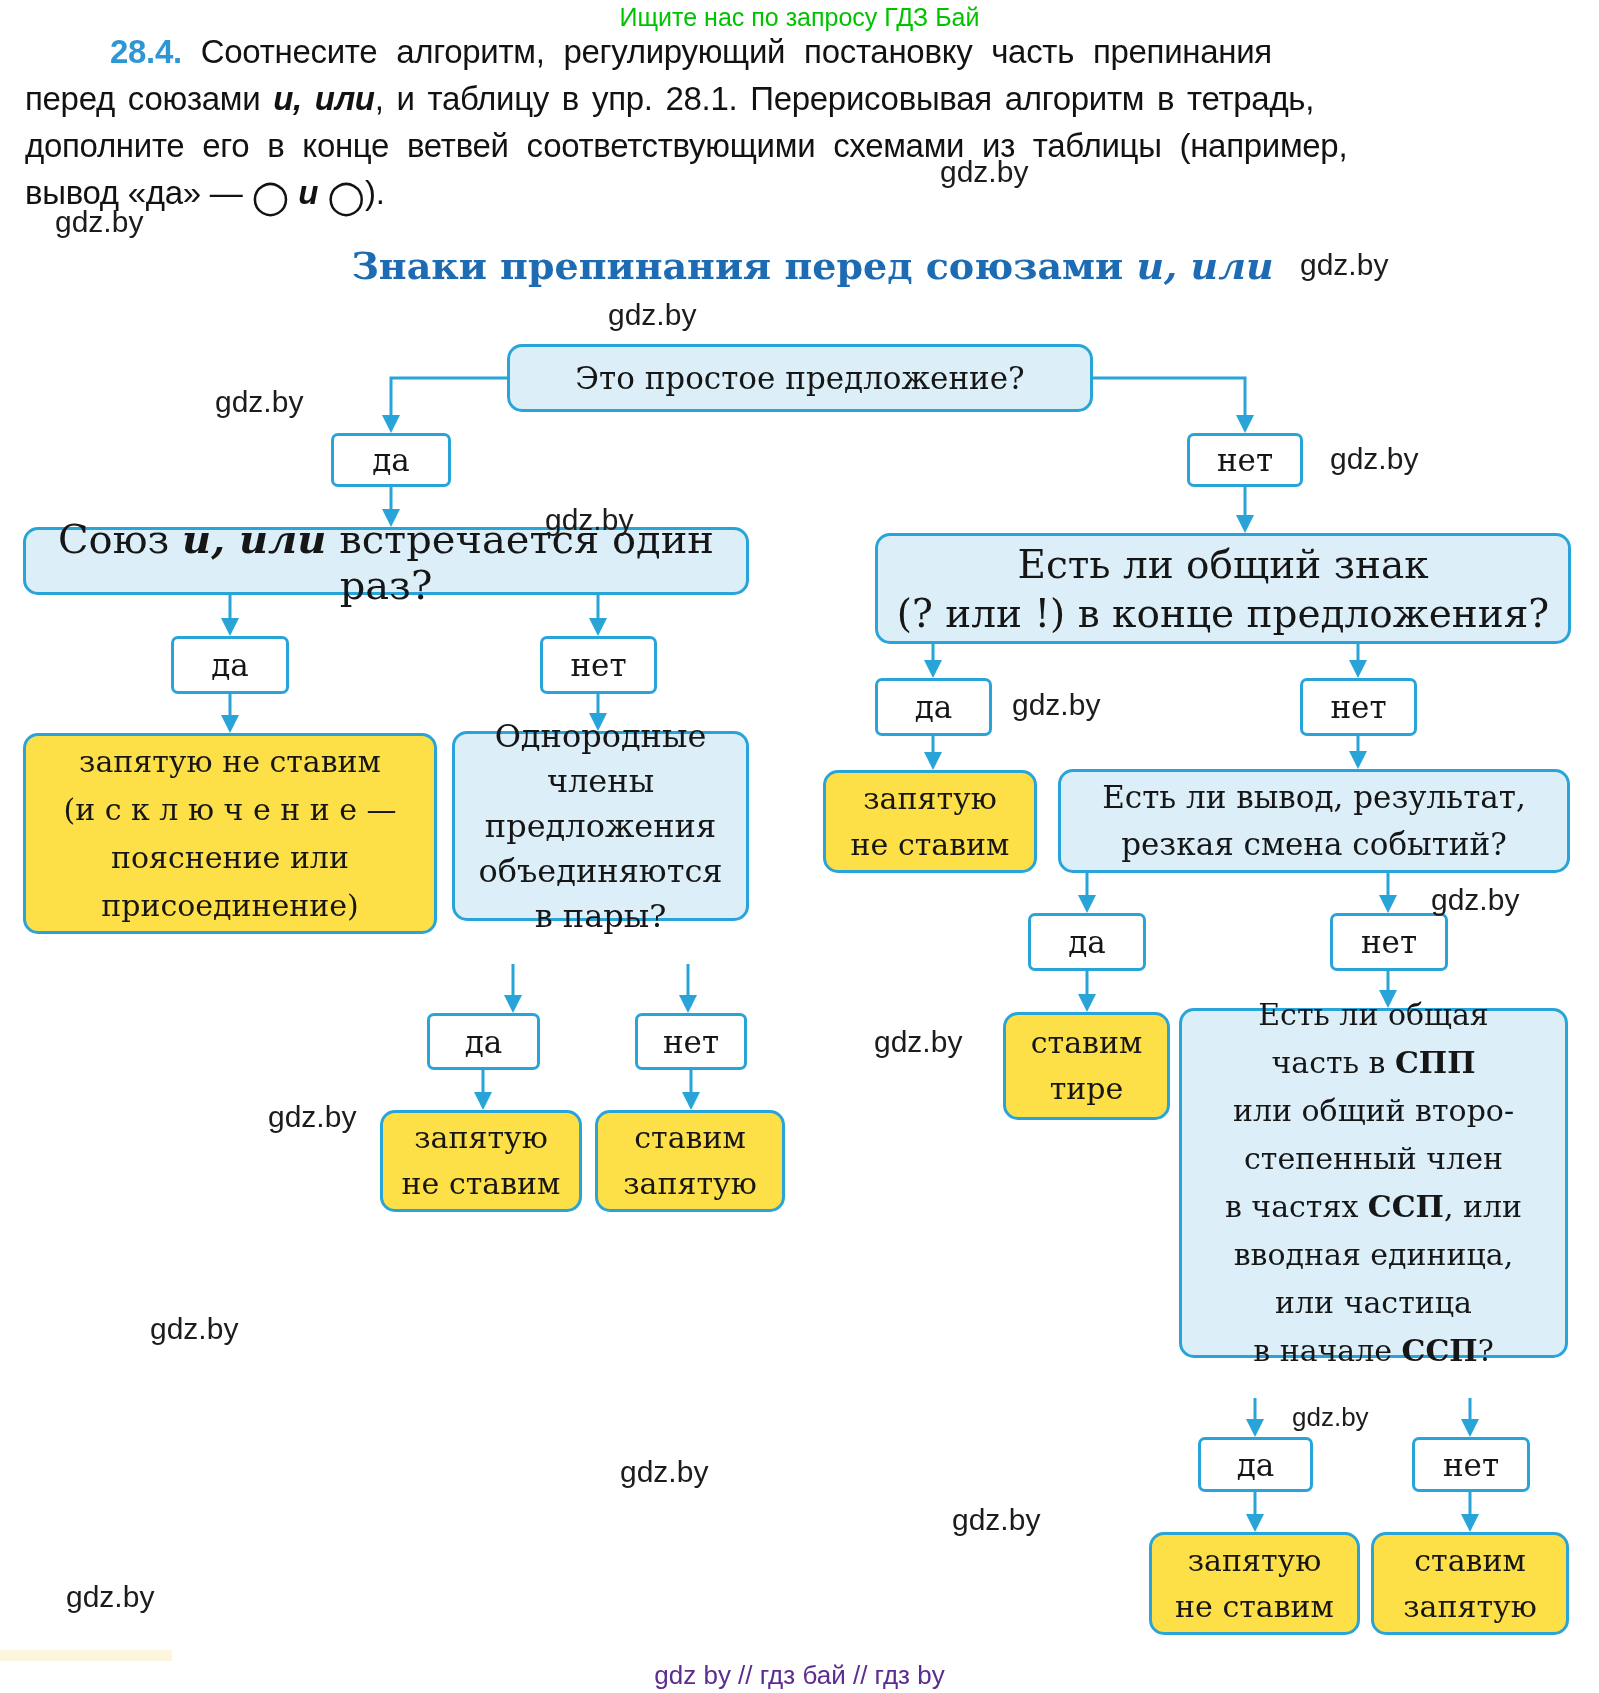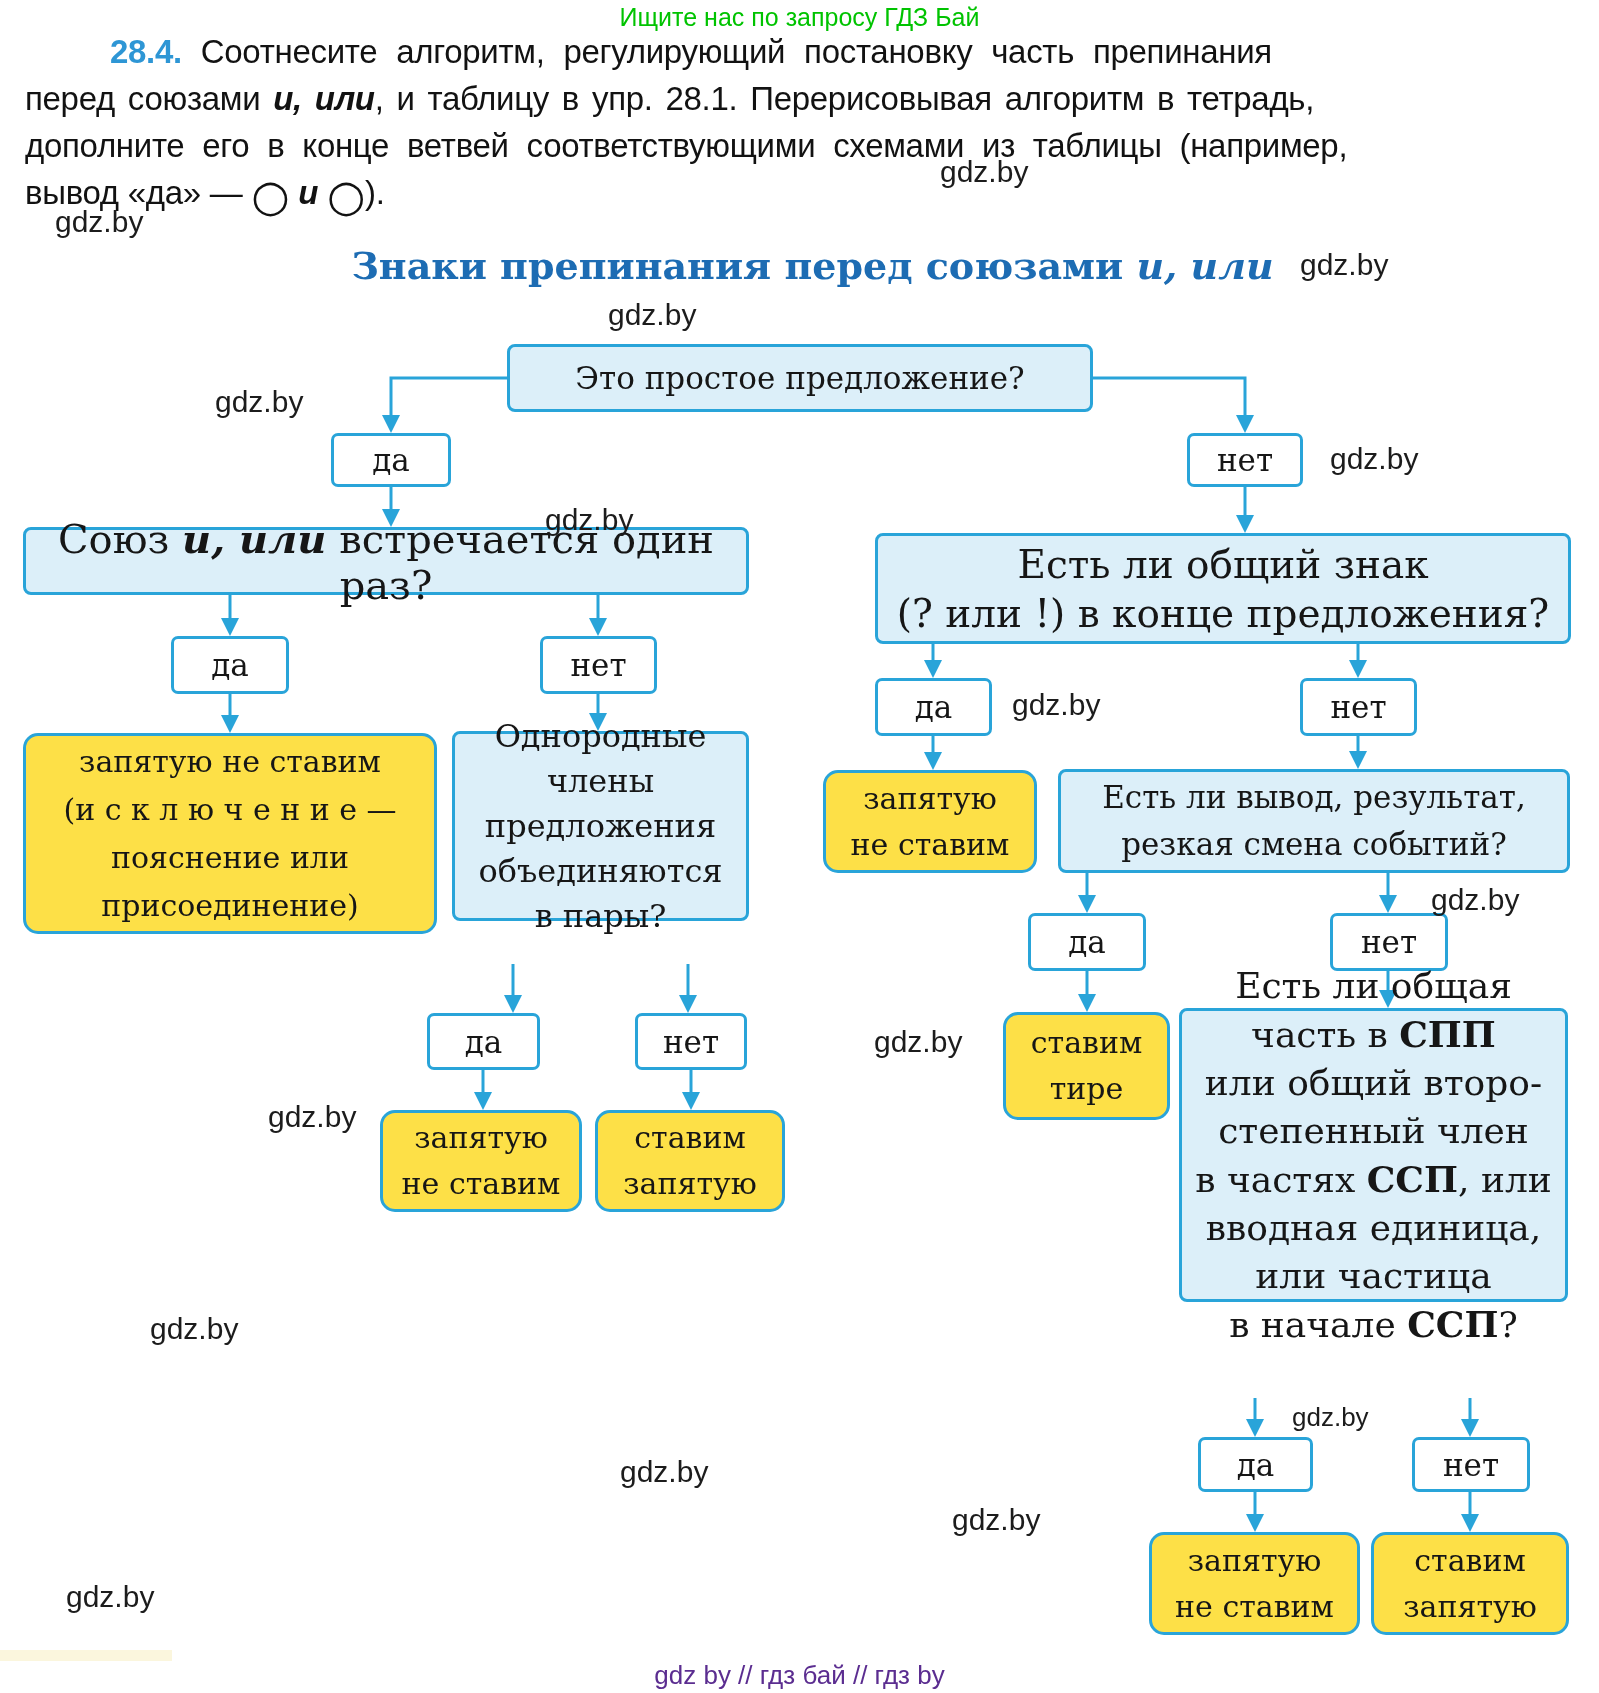--- a/index.html
+++ b/index.html
@@ -13,21 +13,21 @@
   .num{color:#2e96d5;font-weight:bold;}
   .circ{font-size:44px;line-height:0;vertical-align:-7px;font-family:"DejaVu Sans",sans-serif;}
   .b{font-weight:bold;}
   .i{font-style:italic;}
   
   .fig-title{position:absolute;left:0;top:243px;width:1599px;text-align:center;
              font-family:"DejaVu Serif",serif;font-weight:bold;font-size:38px;color:#1d6cb3;padding-left:13px;}
   
   .bx{position:absolute;box-sizing:border-box;display:flex;align-items:center;justify-content:center;
       text-align:center;font-family:"DejaVu Serif",serif;color:#161616;white-space:pre-line;}
-  .qbox{background:#dcefF9;border:3px solid #29a4d9;border-radius:8px;}
+  .qbox{background:#dcefF9;border:3px solid #29a4d9;border-radius:15px;}
   .wbox{background:#fde047;border:3px solid #29a4d9;border-radius:15px;}
   .sbox{background:#ffffff;border:3px solid #29a4d9;border-radius:7px;}
   svg.links{position:absolute;left:0;top:0;z-index:0;}
   .bx{z-index:1;}
   
   .wm{position:absolute;font-size:30px;color:#1c1c1c;z-index:2;}
   .wm.small{font-size:26px;}
   .footer{position:absolute;left:0;top:1660px;width:100%;text-align:center;
           font-size:26px;color:#5b2d90;z-index:2;}
   .yellow-strip{position:absolute;left:0;top:1650px;width:172px;height:11px;background:#fbf6dd;}
@@ -129,21 +129,21 @@
   <div class="bx sbox" style="left:875px;top:678px;width:117px;height:58px;font-size:31px;">да</div>
   <div class="bx sbox" style="left:1300px;top:678px;width:117px;height:58px;font-size:31px;">нет</div>
   <div class="bx wbox" style="left:823px;top:770px;width:214px;height:103px;font-size:30px;line-height:46px;">запятую
 не ставим</div>
   <div class="bx qbox" style="left:1058px;top:769px;width:512px;height:104px;font-size:31px;line-height:47px;">Есть ли вывод, результат,
 резкая смена событий?</div>
   <div class="bx sbox" style="left:1028px;top:913px;width:118px;height:58px;font-size:31px;">да</div>
   <div class="bx sbox" style="left:1330px;top:913px;width:118px;height:58px;font-size:31px;">нет</div>
   <div class="bx wbox" style="left:1003px;top:1012px;width:167px;height:108px;font-size:30px;line-height:46px;">ставим
 тире</div>
-  <div class="bx qbox" style="left:1179px;top:1008px;width:389px;height:294px;font-size:36px;line-height:48px;"><span><span>Есть ли общая
+  <div class="bx qbox" style="left:1179px;top:1008px;width:389px;height:350px;font-size:30px;line-height:48px;"><span><span>Есть ли общая
 часть в </span><span class="b">СПП</span><span>
 или общий второ-
 степенный член
 в частях </span><span class="b">ССП</span><span>, или
 вводная единица,
 или частица
 в начале </span><span class="b">ССП</span><span>?</span></span></div>
   <div class="bx sbox" style="left:1198px;top:1437px;width:115px;height:55px;font-size:31px;">да</div>
   <div class="bx sbox" style="left:1412px;top:1437px;width:118px;height:55px;font-size:31px;">нет</div>
   <div class="bx wbox" style="left:1149px;top:1532px;width:211px;height:103px;font-size:30px;line-height:46px;">запятую

